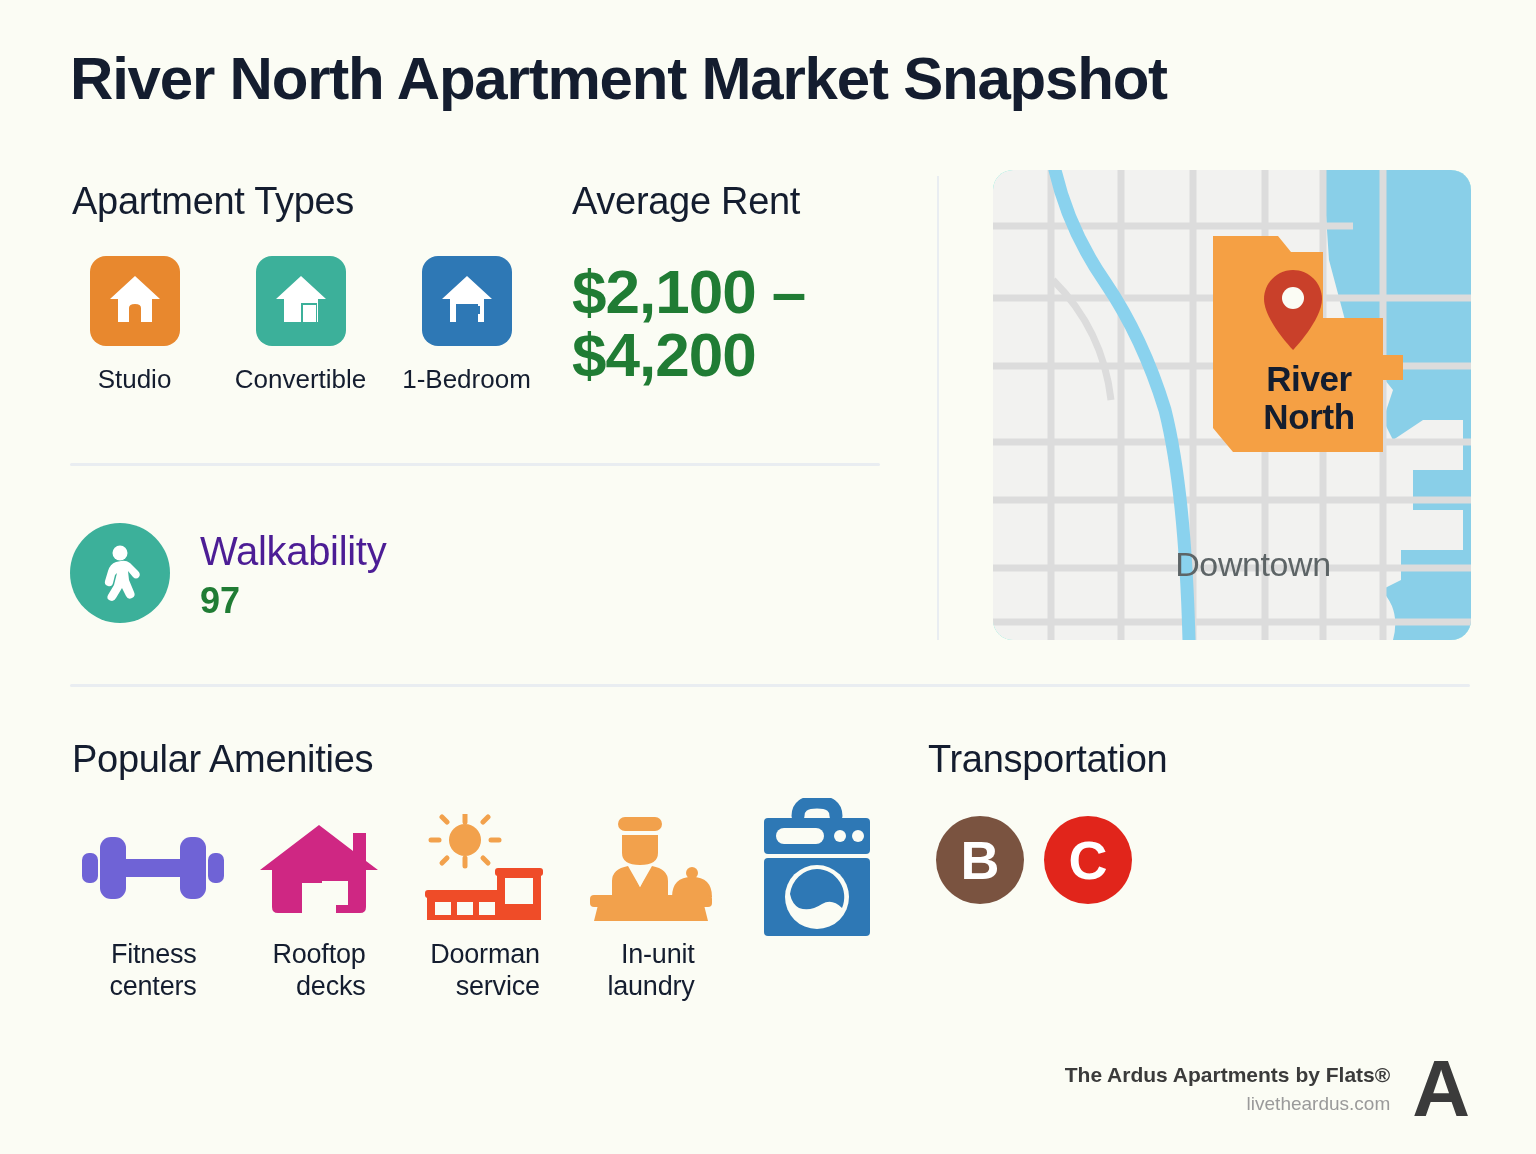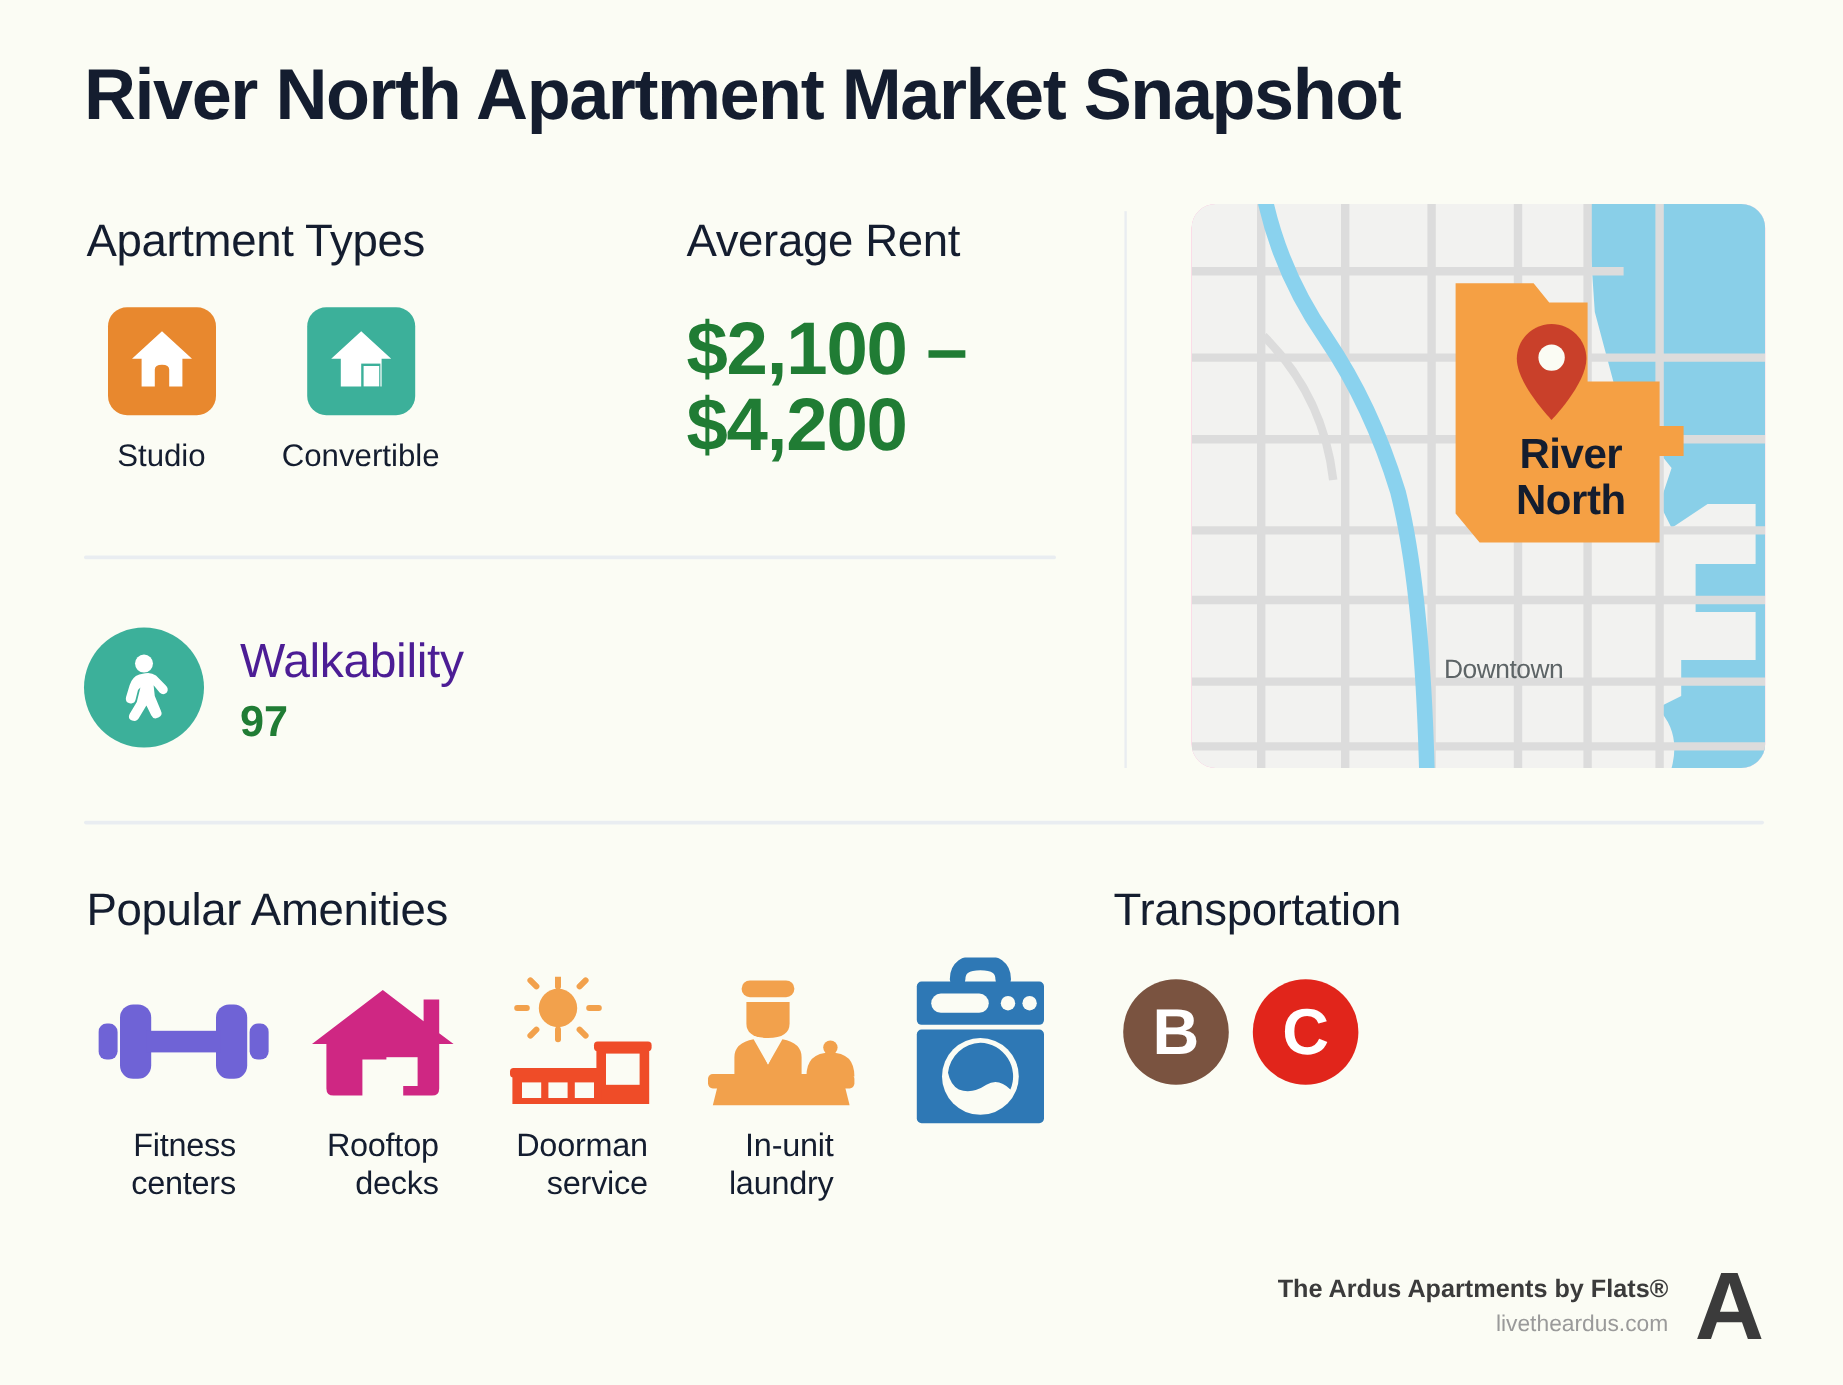--- a/index.html
+++ b/index.html
@@ -51,29 +51,29 @@
   
   .walk{position:absolute;left:70px;top:523px;display:flex;align-items:flex-start;gap:30px;}
   .walk-circle{width:100px;height:100px;border-radius:50%;background:#3cb09a;display:flex;align-items:center;justify-content:center;}
   .walk-txt{padding-top:6px;}
   .walk-title{font-size:40px;color:#4c1d95;letter-spacing:-0.3px;}
   .walk-score{font-size:36px;font-weight:bold;color:#207c34;margin-top:6px;}
 
   
   .map{
     position:absolute;left:993px;top:170px;width:478px;height:470px;
-    border-radius:20px;overflow:hidden;background:#f9a8d4;
+    border-radius:20px;overflow:hidden;background:#5eead4;
   }
   .map svg{display:block;width:478px;height:470px;}
   .map-lbl{
     position:absolute;font-weight:bold;color:#141d2f;
     font-size:35px;line-height:1.08;text-align:center;letter-spacing:-0.4px;
   }
   #lbl-rivernorth{left:236px;top:190px;width:160px;}
-  #lbl-downtown{left:140px;top:376px;width:240px;color:#5d6466;font-weight:normal;font-size:22px;}
+  #lbl-downtown{left:140px;top:376px;width:240px;color:#5d6466;font-weight:normal;font-size:34px;}
 
   
   .amen{position:absolute;left:72px;top:738px;}
   .amen .sec-head{position:absolute;left:0;top:0;}
   .amen-row{position:absolute;left:-2px;top:62px;display:flex;align-items:flex-start;}
   .amen-item{width:166px;display:flex;flex-direction:column;align-items:center;}
   .amen-ico{height:135px;display:flex;align-items:center;justify-content:center;}
   .amen-label{margin-top:4px;font-size:27px;line-height:1.18;text-align:right;color:#141d2f;letter-spacing:-0.2px;}
 
   
@@ -121,20 +121,33 @@
             <svg width="54" height="50" viewBox="0 0 54 50">
               <path fill="#fff" d="M27 2 L52 25 L44 25 L44 48 L10 48 L10 25 L2 25 Z"></path>
               <rect x="27" y="29" width="16" height="20" fill="#3cb09a"></rect>
               <rect x="29" y="31" width="13" height="17" fill="#fff"></rect>
             </svg>
           </span>
         </div>
         <div class="type-label">Convertible</div>
       </div>
 
+      <div class="type-item">
+        <div class="tile" style="background:#2e78b5">
+          <span>
+            <svg width="54" height="50" viewBox="0 0 54 50">
+              <path fill="#fff" d="M27 2 L52 25 L44 25 L44 48 L10 48 L10 25 L2 25 Z"></path>
+              <rect x="16" y="30" width="22" height="18" fill="#2e78b5"></rect>
+              <rect x="31" y="32" width="9" height="8" fill="#2e78b5"></rect>
+              <rect x="32.5" y="33.5" width="6" height="5" fill="#2e78b5"></rect>
+            </svg>
+          </span>
+        </div>
+        <div class="type-label">1-Bedroom</div>
+      </div>
 
     </div>
   </div>
 
   <div class="rent">
     <div class="sec-head">Average Rent</div>
     <div class="rent-val">$2,100 – $4,200</div>
   </div>
 
   <div class="hr-left"></div>

